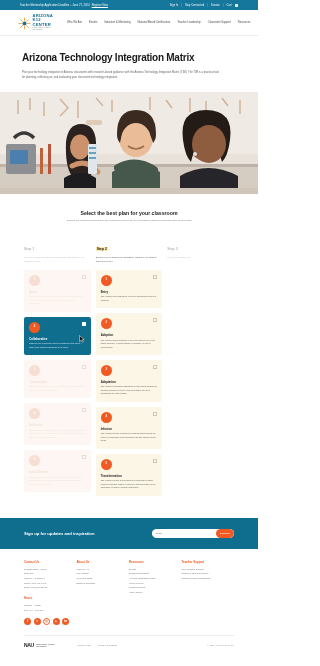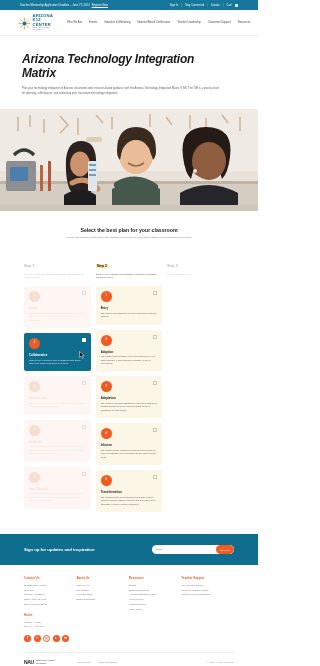--- a/index.html
+++ b/index.html
@@ -51,22 +51,22 @@
     margin-left: 14px; display: flex; align-items: center; gap: 7px;
   }
   .navlinks span {
     font-size: 2.7px; color: #4a4a4a; white-space: nowrap;
   }
   .nav-search { margin-left: 7px; opacity: .5; }
 
   
   .hero { padding: 16px 22px 10px 22px; background: #fff; }
   .hero h1 {
-    font-size: 12px; line-height: 1.18; color: #1a1a1a;
-    font-weight: bold; letter-spacing: -.25px; max-width: 175px; font-style: italic;
+    font-size: 10px; line-height: 1.18; color: #1a1a1a;
+    font-weight: bold; letter-spacing: -.25px; max-width: 175px;
   }
   .hero p {
     margin-top: 7px; font-size: 2.7px; line-height: 1.75;
     color: #666; max-width: 200px;
   }
 
   
   .heroimg {
     height: 102px; margin: 2px 0 0 0; position: relative;
     overflow: hidden; background: #d9cfc6;

